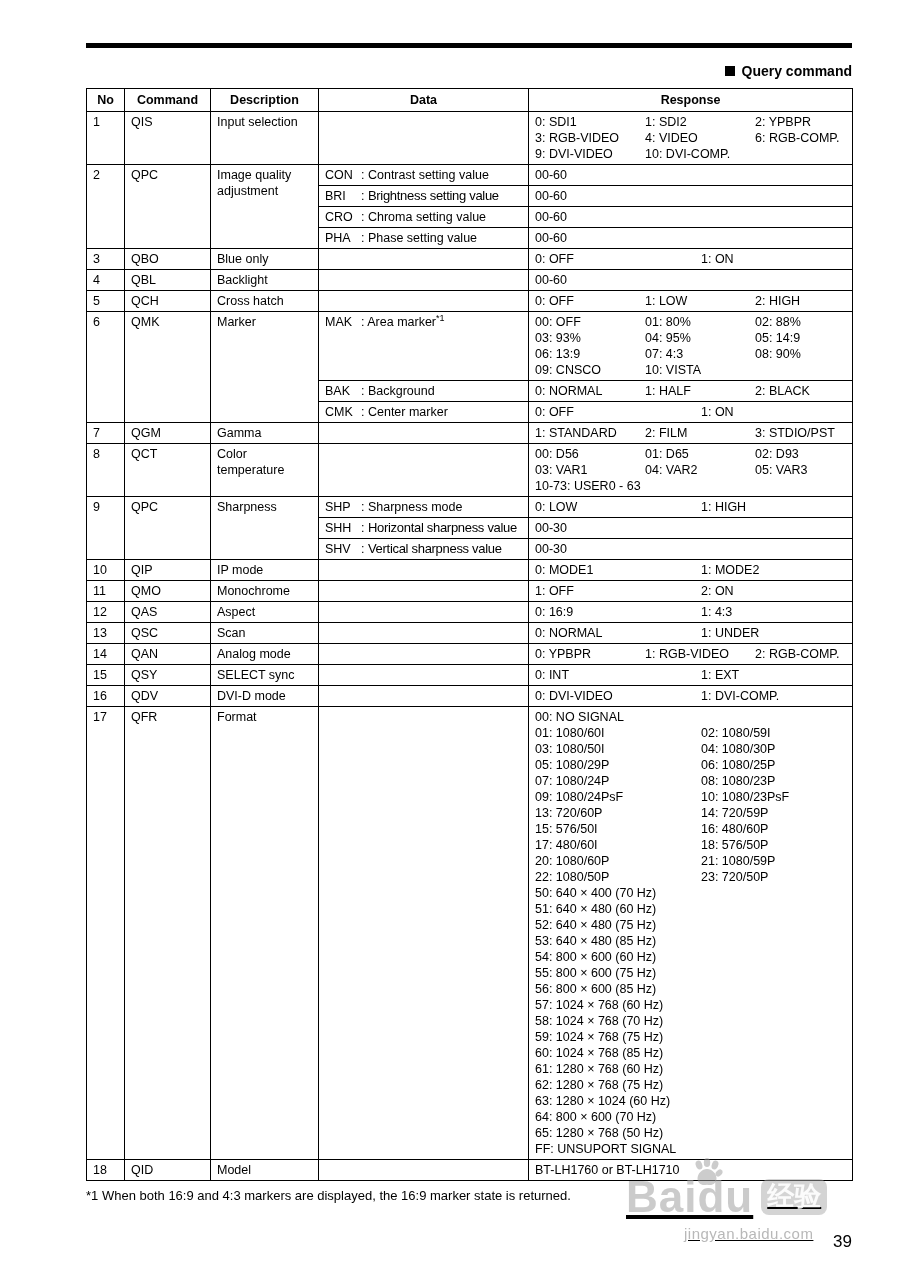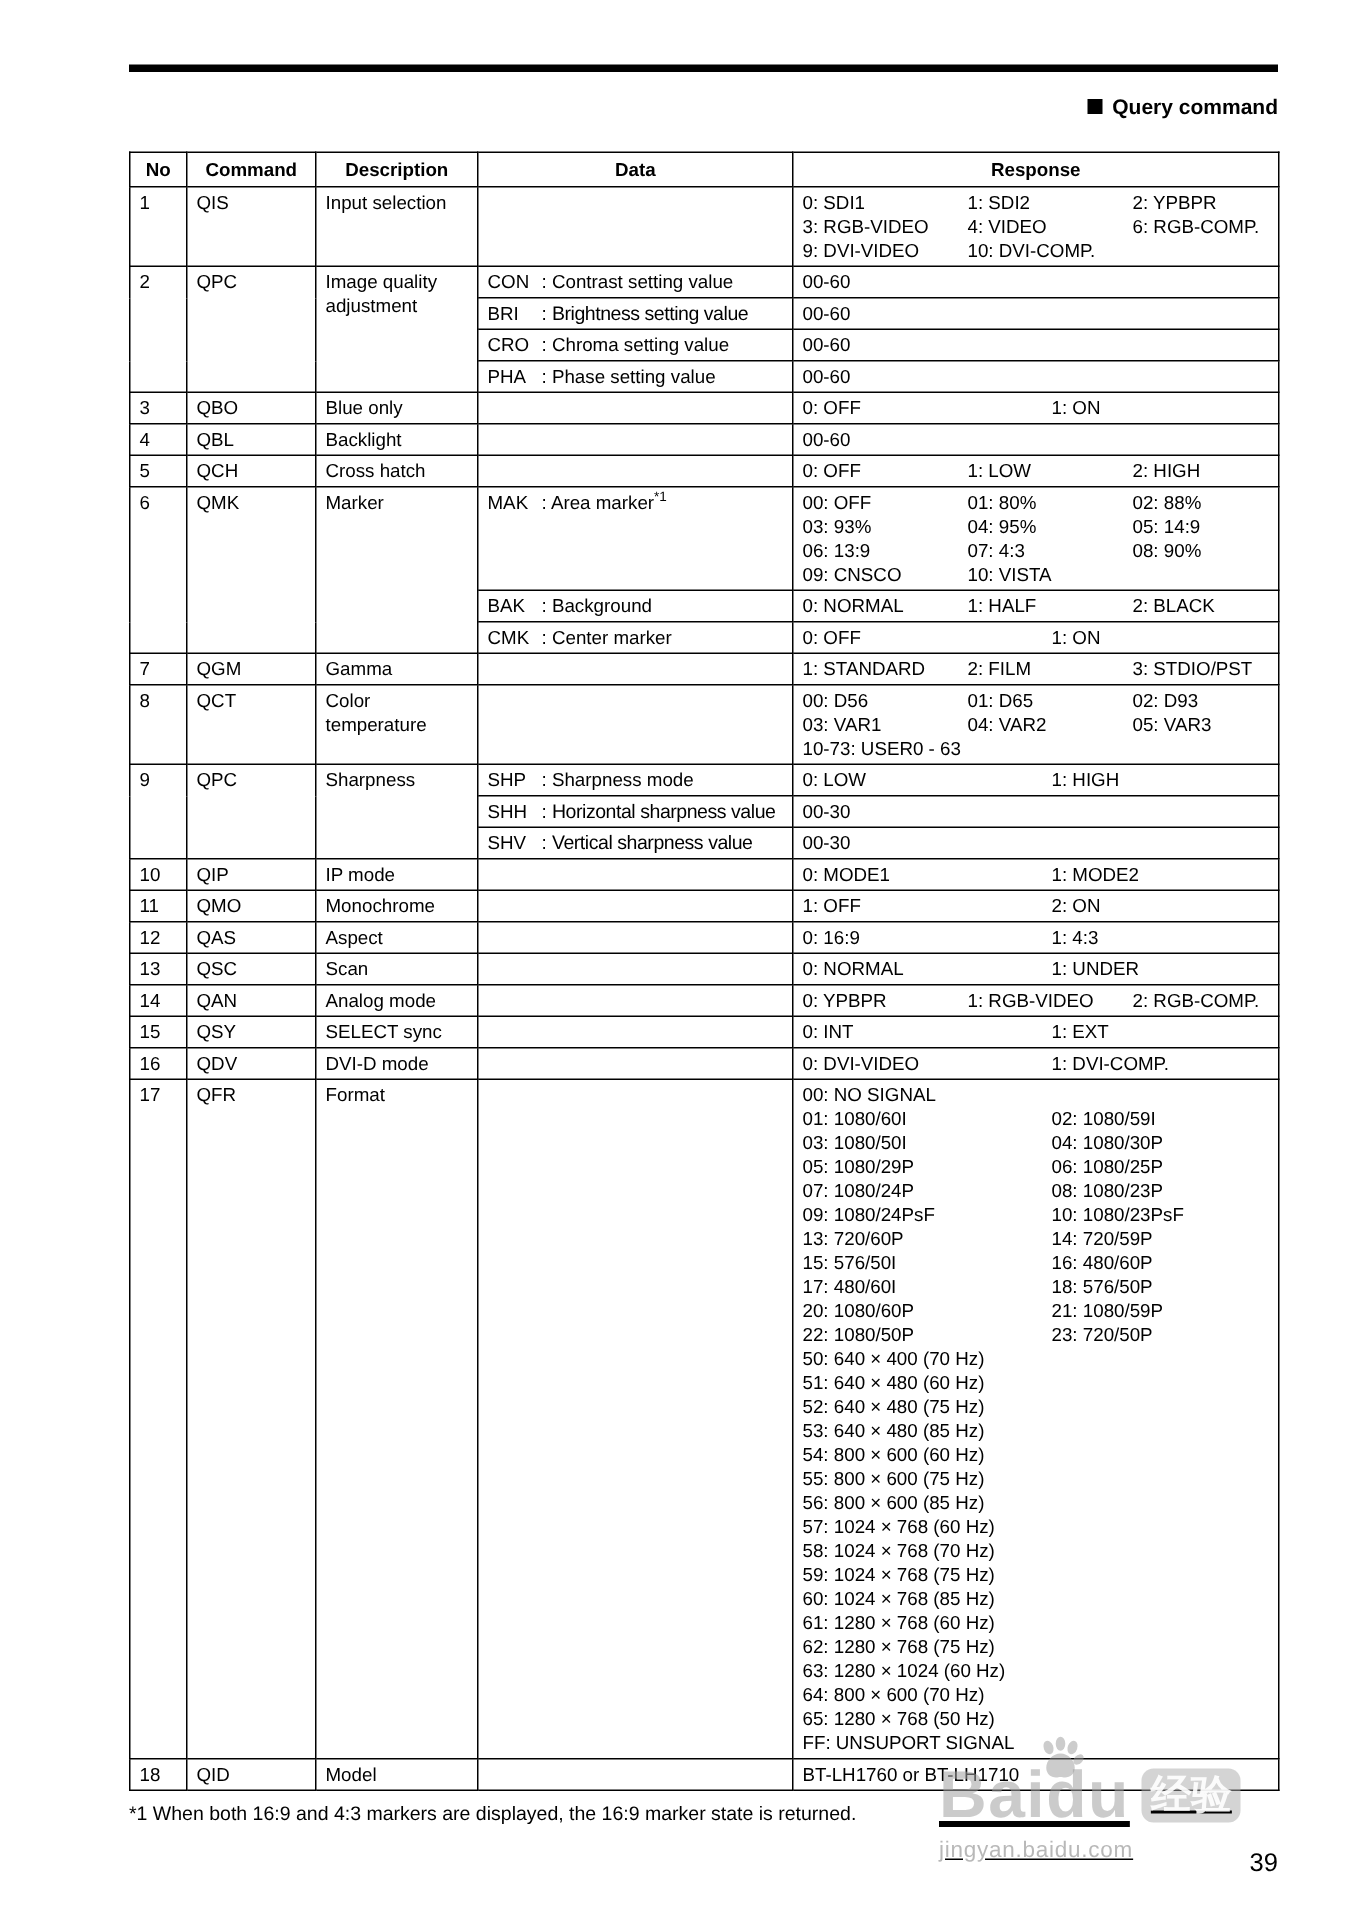--- a/index.html
+++ b/index.html
@@ -12,21 +12,21 @@
   .title-row { display:flex; align-items:baseline; gap:7px; }
   .title-main { font-size:24px; font-weight:bold; letter-spacing:-0.2px; }
   .title-suffix { font-size:17px; font-weight:bold; }
   .title-rule { height:5px; background:#000; margin-top:9px; width:766px; }
   .section-heading { margin-top:15px; display:flex; align-items:center; gap:7px;justify-content:flex-end; }
   .section-bullet { width:10px; height:10px; background:#000; flex:0 0 auto; }
   .section-label { font-size:14px; font-weight:bold; }
 
   table.spec {
     border-collapse:collapse; table-layout:fixed; width:766px;
-    margin-top:22px; font-size:12.5px;
+    margin-top:9px; font-size:12.5px;
   }
   table.spec th, table.spec td {
     border:1px solid #000; vertical-align:top; line-height:16px;
     padding:2px 6px; text-align:left; overflow:hidden;
   }
   table.spec th { text-align:center; font-weight:bold; padding:3px 4px; }
   td.c-no { text-align:center; vertical-align:middle; padding:2px 2px; }
   td.c-cmd, td.c-desc { vertical-align:top; }
   td.c-data { padding:2px 4px 2px 6px; }
   td.c-resp { padding:2px 4px 2px 6px; }
@@ -43,21 +43,21 @@
   .page-number { position:absolute; top:1232px; right:52px; font-size:17px; font-weight:normal; }
 
   .watermark { position:absolute; left:626px; top:1172px; width:260px; pointer-events:none;text-decoration:underline; }
   .wm-row { position:relative; display:flex; align-items:center; gap:8px; }
   .wm-brand { font-size:44px; font-weight:bold; color:rgba(160,160,160,0.55); letter-spacing:1px; }
   .wm-badge {
     display:inline-block; background:rgba(170,170,170,0.5); color:rgba(255,255,255,0.9);
     border-radius:8px; padding:4px 6px 5px; font-size:27px; font-weight:bold; line-height:1;
   }
   .wm-paw { position:absolute; left:64px; top:-16px; opacity:0.5; }
-  .wm-url { margin-top:3px; font-size:15px; color:rgba(160,160,160,0.75); letter-spacing:0.5px; }
+  .wm-url { margin-top:3px; margin-left:58px; font-size:15px; color:rgba(160,160,160,0.75); letter-spacing:0.5px; }
 </style>
 </head>
 <body>
 
 <div class="page">
 
   <div class="title-rule"></div>
 
   <div class="section-heading">
     <span class="section-bullet"></span>

